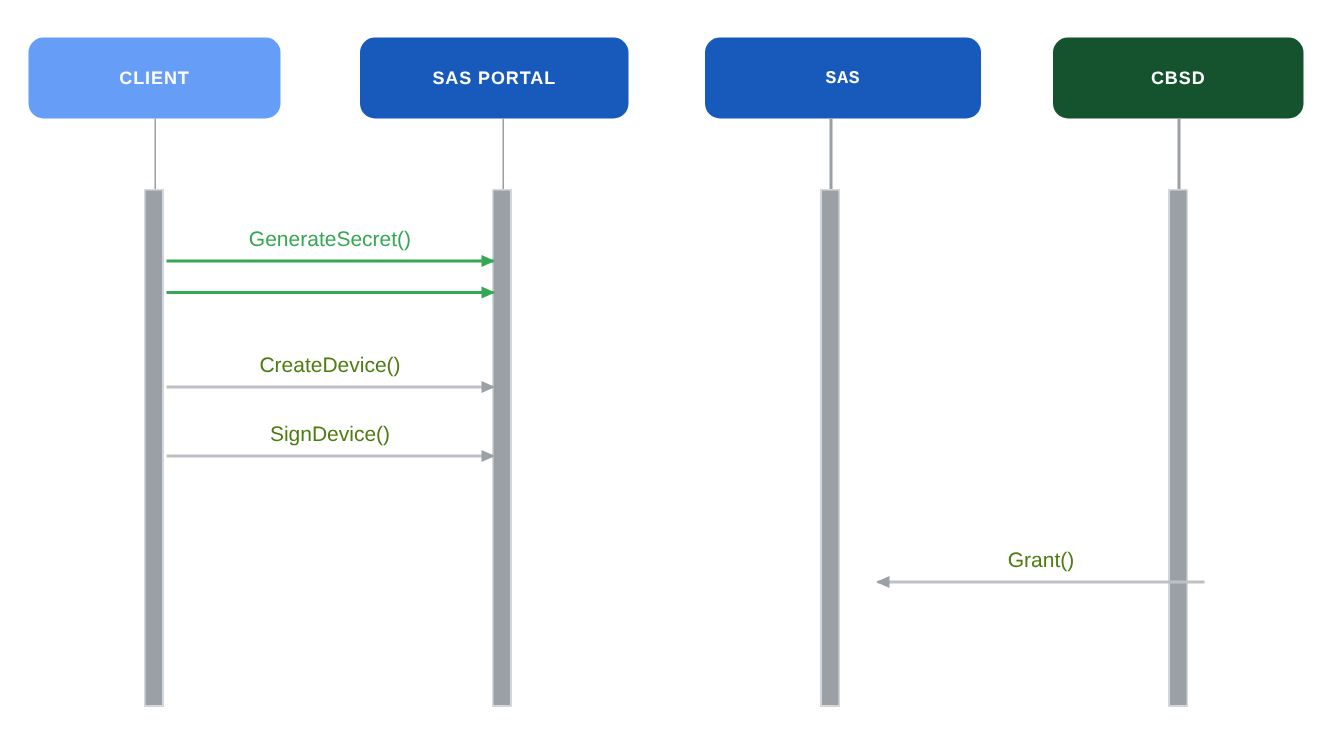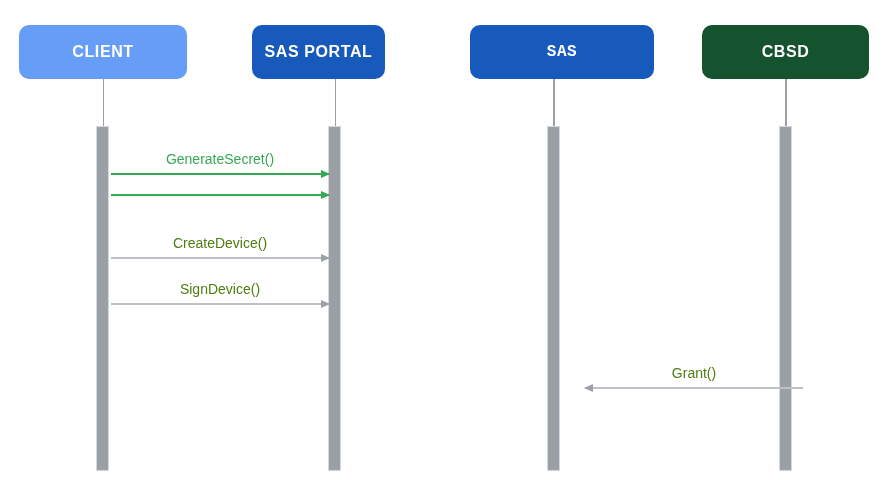--- a/index.html
+++ b/index.html
@@ -18,26 +18,26 @@
   
   .actor-box {
     position: absolute;
     top: 25px;
     height: 54px;
     border-radius: 10px;
     display: flex;
     align-items: center;
     justify-content: center;
     color: #ffffff;
-    font-size: 16px;
+    font-size: 12px;
     font-weight: 700;
     letter-spacing: 0.6px;
   }
   .actor-client   { left: 19px;  width: 168px; background: #669DF6; }
-  .actor-portal   { left: 252px; width: 133px; background: #185ABC; }
+  .actor-portal   { left: 240px; width: 179px; background: #185ABC; }
   .actor-sas      { left: 470px; width: 184px; background: #185ABC; font-family: Liberation Mono, monospace; }
   .actor-cbsd     { left: 702px; width: 167px; background: #14532d; }
 
   
   .lifeline {
     position: absolute;
     top: 79px;
     height: 47px;
     width: 1.5px;
     background: #9AA0A6;

